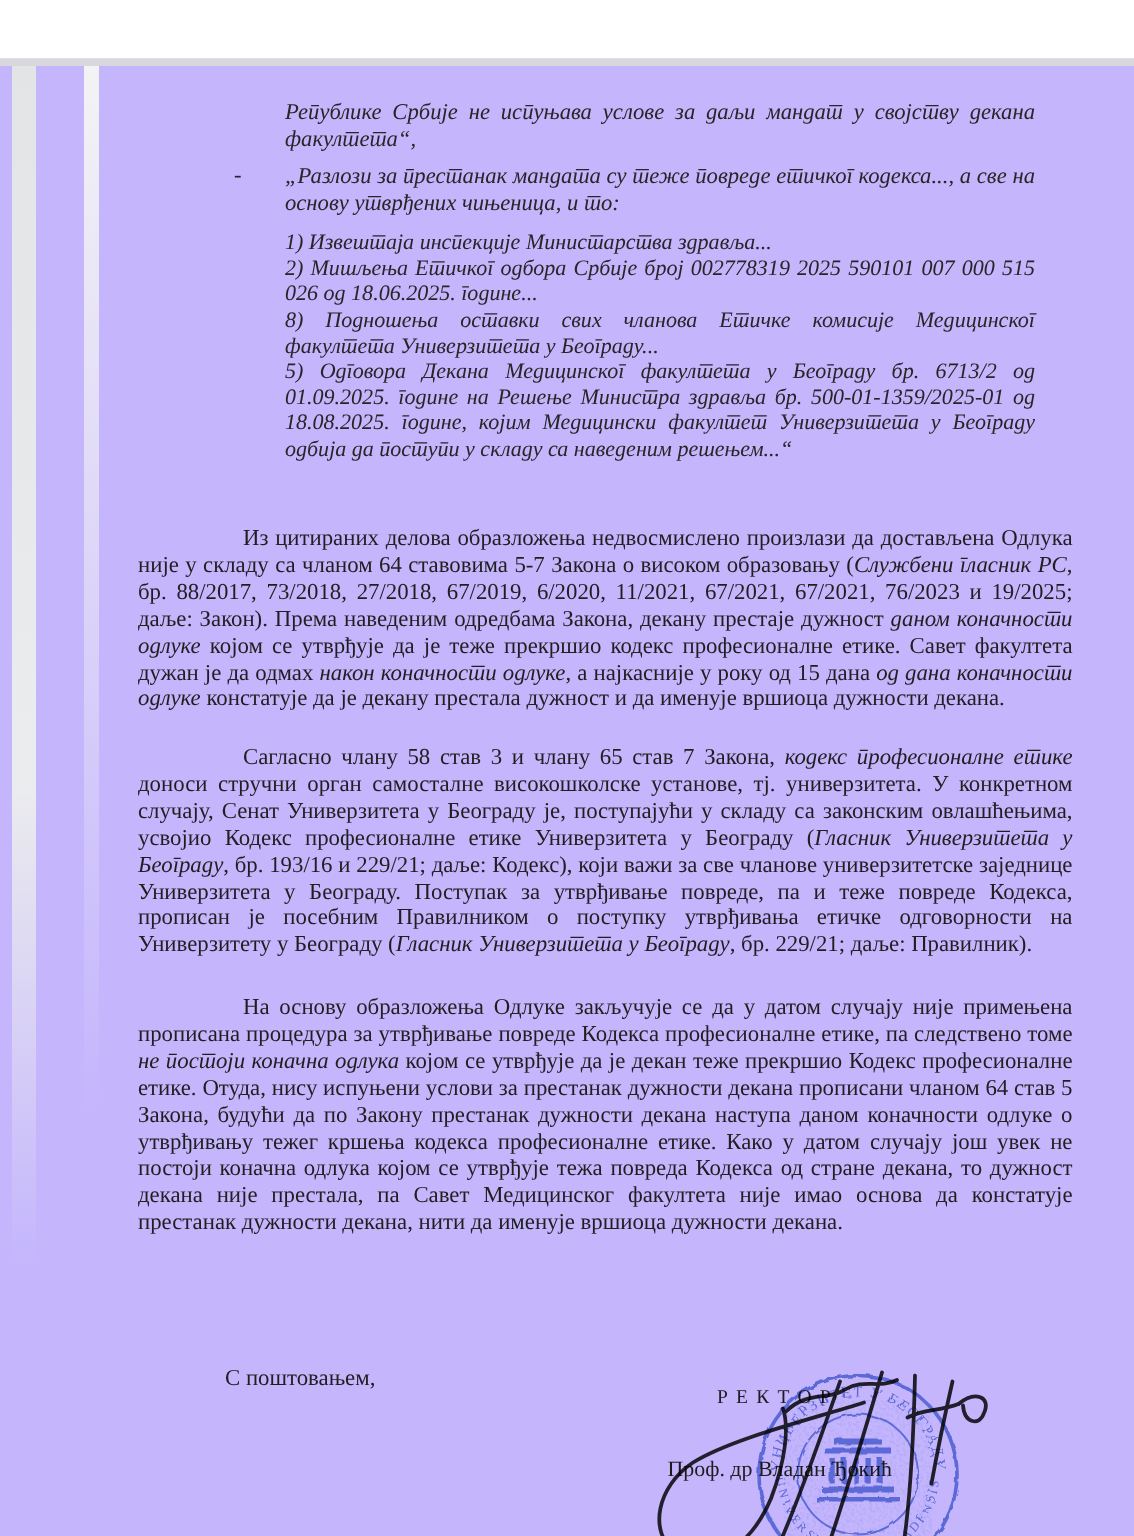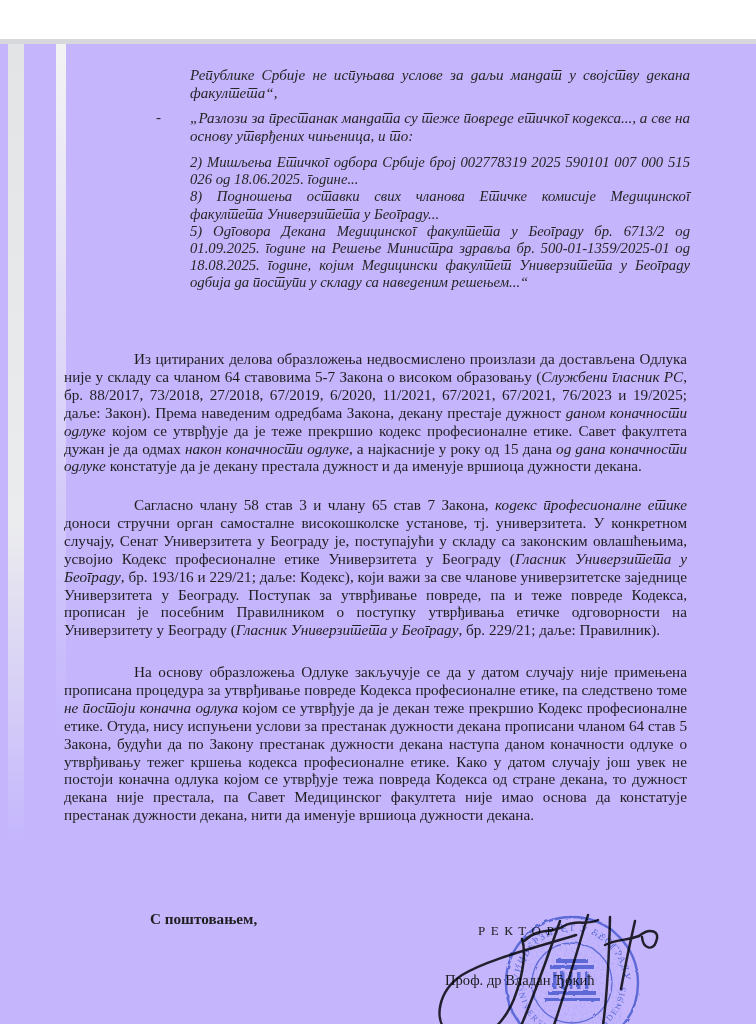--- a/index.html
+++ b/index.html
@@ -25,31 +25,31 @@
     position:absolute;left:190px;top:27px;width:500px;
     font-style:italic;font-size:15.1px;line-height:18px;
     text-align:justify;color:#262626;
   }
   .q-line2{position:relative;margin-top:7px;}
   .q-dash{position:absolute;left:-34px;top:-1px;font-style:normal;}
   .q-items{margin-top:9px;font-size:14.7px;line-height:17.2px;}
   .q-item{text-align:justify;}
   
   .body-par{
-    position:absolute;left:64px;width:623px;
+    position:absolute;left:92px;width:623px;
     font-size:15.2px;line-height:17.9px;text-align:justify;color:#1f1f1f;
   }
   .body-par{text-indent:70px;}
   #par1{top:311px;}
   #par2{top:457px;}
   #par3{top:624px;}
   #par4{top:809px;}
   .closing{
     position:absolute;left:150px;top:871px;
-    font-size:15.2px;color:#1f1f1f;font-weight:bold;
+    font-size:15.2px;color:#1f1f1f;
   }
   .rector-title{
     position:absolute;left:478px;top:884px;
     font-size:13px;letter-spacing:5.5px;color:#1d1d1d;white-space:nowrap;
   }
   .rector-name{
     position:absolute;left:445px;top:933px;
     font-size:14.6px;color:#1d1d1d;white-space:nowrap;
   }
   .stamp-svg{position:absolute;left:498px;top:870px;mix-blend-mode:multiply;}
@@ -64,20 +64,21 @@
   <div class="scan-left-stripe"></div>
   <div class="scan-left-stripe2"></div>
 
   <div class="quote-block">
     <div class="q-line1">Републике Србије не испуњава услове за даљи мандат у својству декана факултета“,</div>
     <div class="q-line2">
       <span class="q-dash">-</span>
       <span>„Разлози за престанак мандата су теже повреде етичког кодекса..., а све на основу утврђених чињеница, и то:</span>
     </div>
     <div class="q-items">
+        <div class="q-item">1) Извештаја инспекције Министарства здравља...</div>
         <div class="q-item">2) Мишљења Етичког одбора Србије број 002778319 2025 590101 007 000 515 026 од 18.06.2025. године...</div>
         <div class="q-item">8) Подношења оставки свих чланова Етичке комисије Медицинског факултета Универзитета у Београду...</div>
         <div class="q-item">5) Одговора Декана Медицинског факултета у Београду бр. 6713/2 од 01.09.2025. године на Решење Министра здравља бр. 500-01-1359/2025-01 од 18.08.2025. године, којим Медицински факултет Универзитета у Београду одбија да поступи у складу са наведеним решењем...“</div>
       </div>
   </div>
 
   <div id="par1" class="body-par"><span>Из цитираних делова образложења недвосмислено произлази да достављена Одлука није у складу са чланом 64 ставовима 5-7 Закона о високом образовању (</span><i>Службени гласник РС</i><span>, бр. 88/2017, 73/2018, 27/2018, 67/2019, 6/2020, 11/2021, 67/2021, 67/2021, 76/2023 и 19/2025; даље: Закон). Према наведеним одредбама Закона, декану престаје дужност </span><i>даном коначности одлуке</i><span> којом се утврђује да је теже прекршио кодекс професионалне етике. Савет факултета дужан је да одмах </span><i>након коначности одлуке</i><span>, а најкасније у року од 15 дана </span><i>од дана коначности одлуке</i><span> констатује да је декану престала дужност и да именује вршиоца дужности декана.</span></div>
   <div id="par2" class="body-par"><span>Сагласно члану 58 став 3 и члану 65 став 7 Закона, </span><i>кодекс професионалне етике</i><span> доноси стручни орган самосталне високошколске установе, тј. универзитета. У конкретном случају, Сенат Универзитета у Београду је, поступајући у складу са законским овлашћењима, усвојио Кодекс професионалне етике Универзитета у Београду (</span><i>Гласник Универзитета у Београду</i><span>, бр. 193/16 и 229/21; даље: Кодекс), који важи за све чланове универзитетске заједнице Универзитета у Београду. Поступак за утврђивање повреде, па и теже повреде Кодекса, прописан је посебним Правилником о поступку утврђивања етичке одговорности на Универзитету у Београду (</span><i>Гласник Универзитета у Београду</i><span>, бр. 229/21; даље: Правилник).</span></div>
   <div id="par3" class="body-par"><span>На основу образложења Одлуке закључује се да у датом случају није примењена прописана процедура за утврђивање повреде Кодекса професионалне етике, па следствено томе </span><i>не постоји коначна одлука</i><span> којом се утврђује да је декан теже прекршио Кодекс професионалне етике. Отуда, нису испуњени услови за престанак дужности декана прописани чланом 64 став 5 Закона, будући да по Закону престанак дужности декана наступа даном коначности одлуке о утврђивању тежег кршења кодекса професионалне етике. Како у датом случају још увек не постоји коначна одлука којом се утврђује тежа повреда Кодекса од стране декана, то дужност декана није престала, па Савет Медицинског факултета није имао основа да констатује престанак дужности декана, нити да именује вршиоца дужности декана.</span></div>
 

